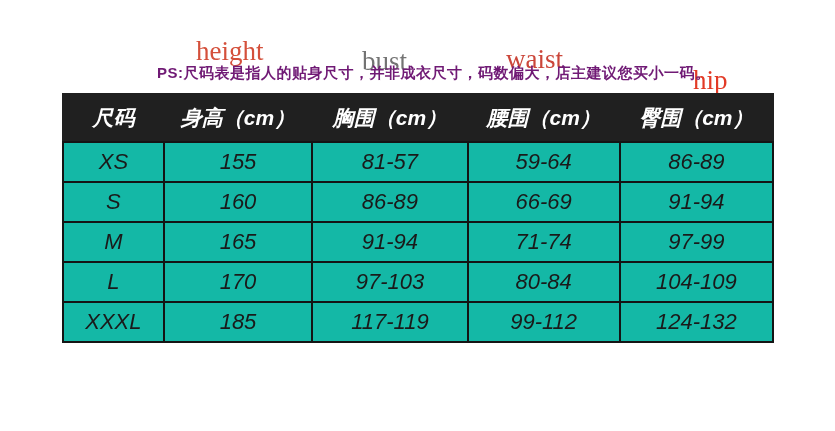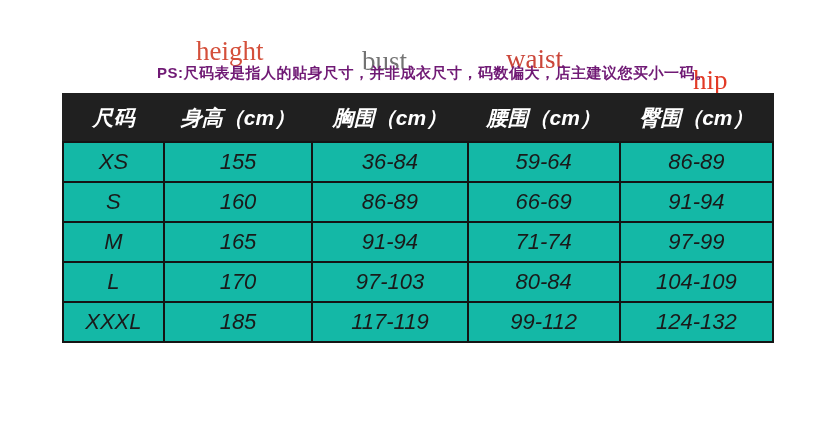--- a/index.html
+++ b/index.html
@@ -66,21 +66,21 @@
         <th>身高（cm）</th>
         <th>胸围（cm）</th>
         <th>腰围（cm）</th>
         <th>臀围（cm）</th>
       </tr>
     </thead>
     <tbody>
       <tr>
         <td>XS</td>
         <td>155</td>
-        <td>36-84</td>
+        <td>81-57</td>
         <td>59-64</td>
         <td>86-89</td>
       </tr>
       <tr>
         <td>S</td>
         <td>160</td>
         <td>86-89</td>
         <td>66-69</td>
         <td>91-94</td>
       </tr>

